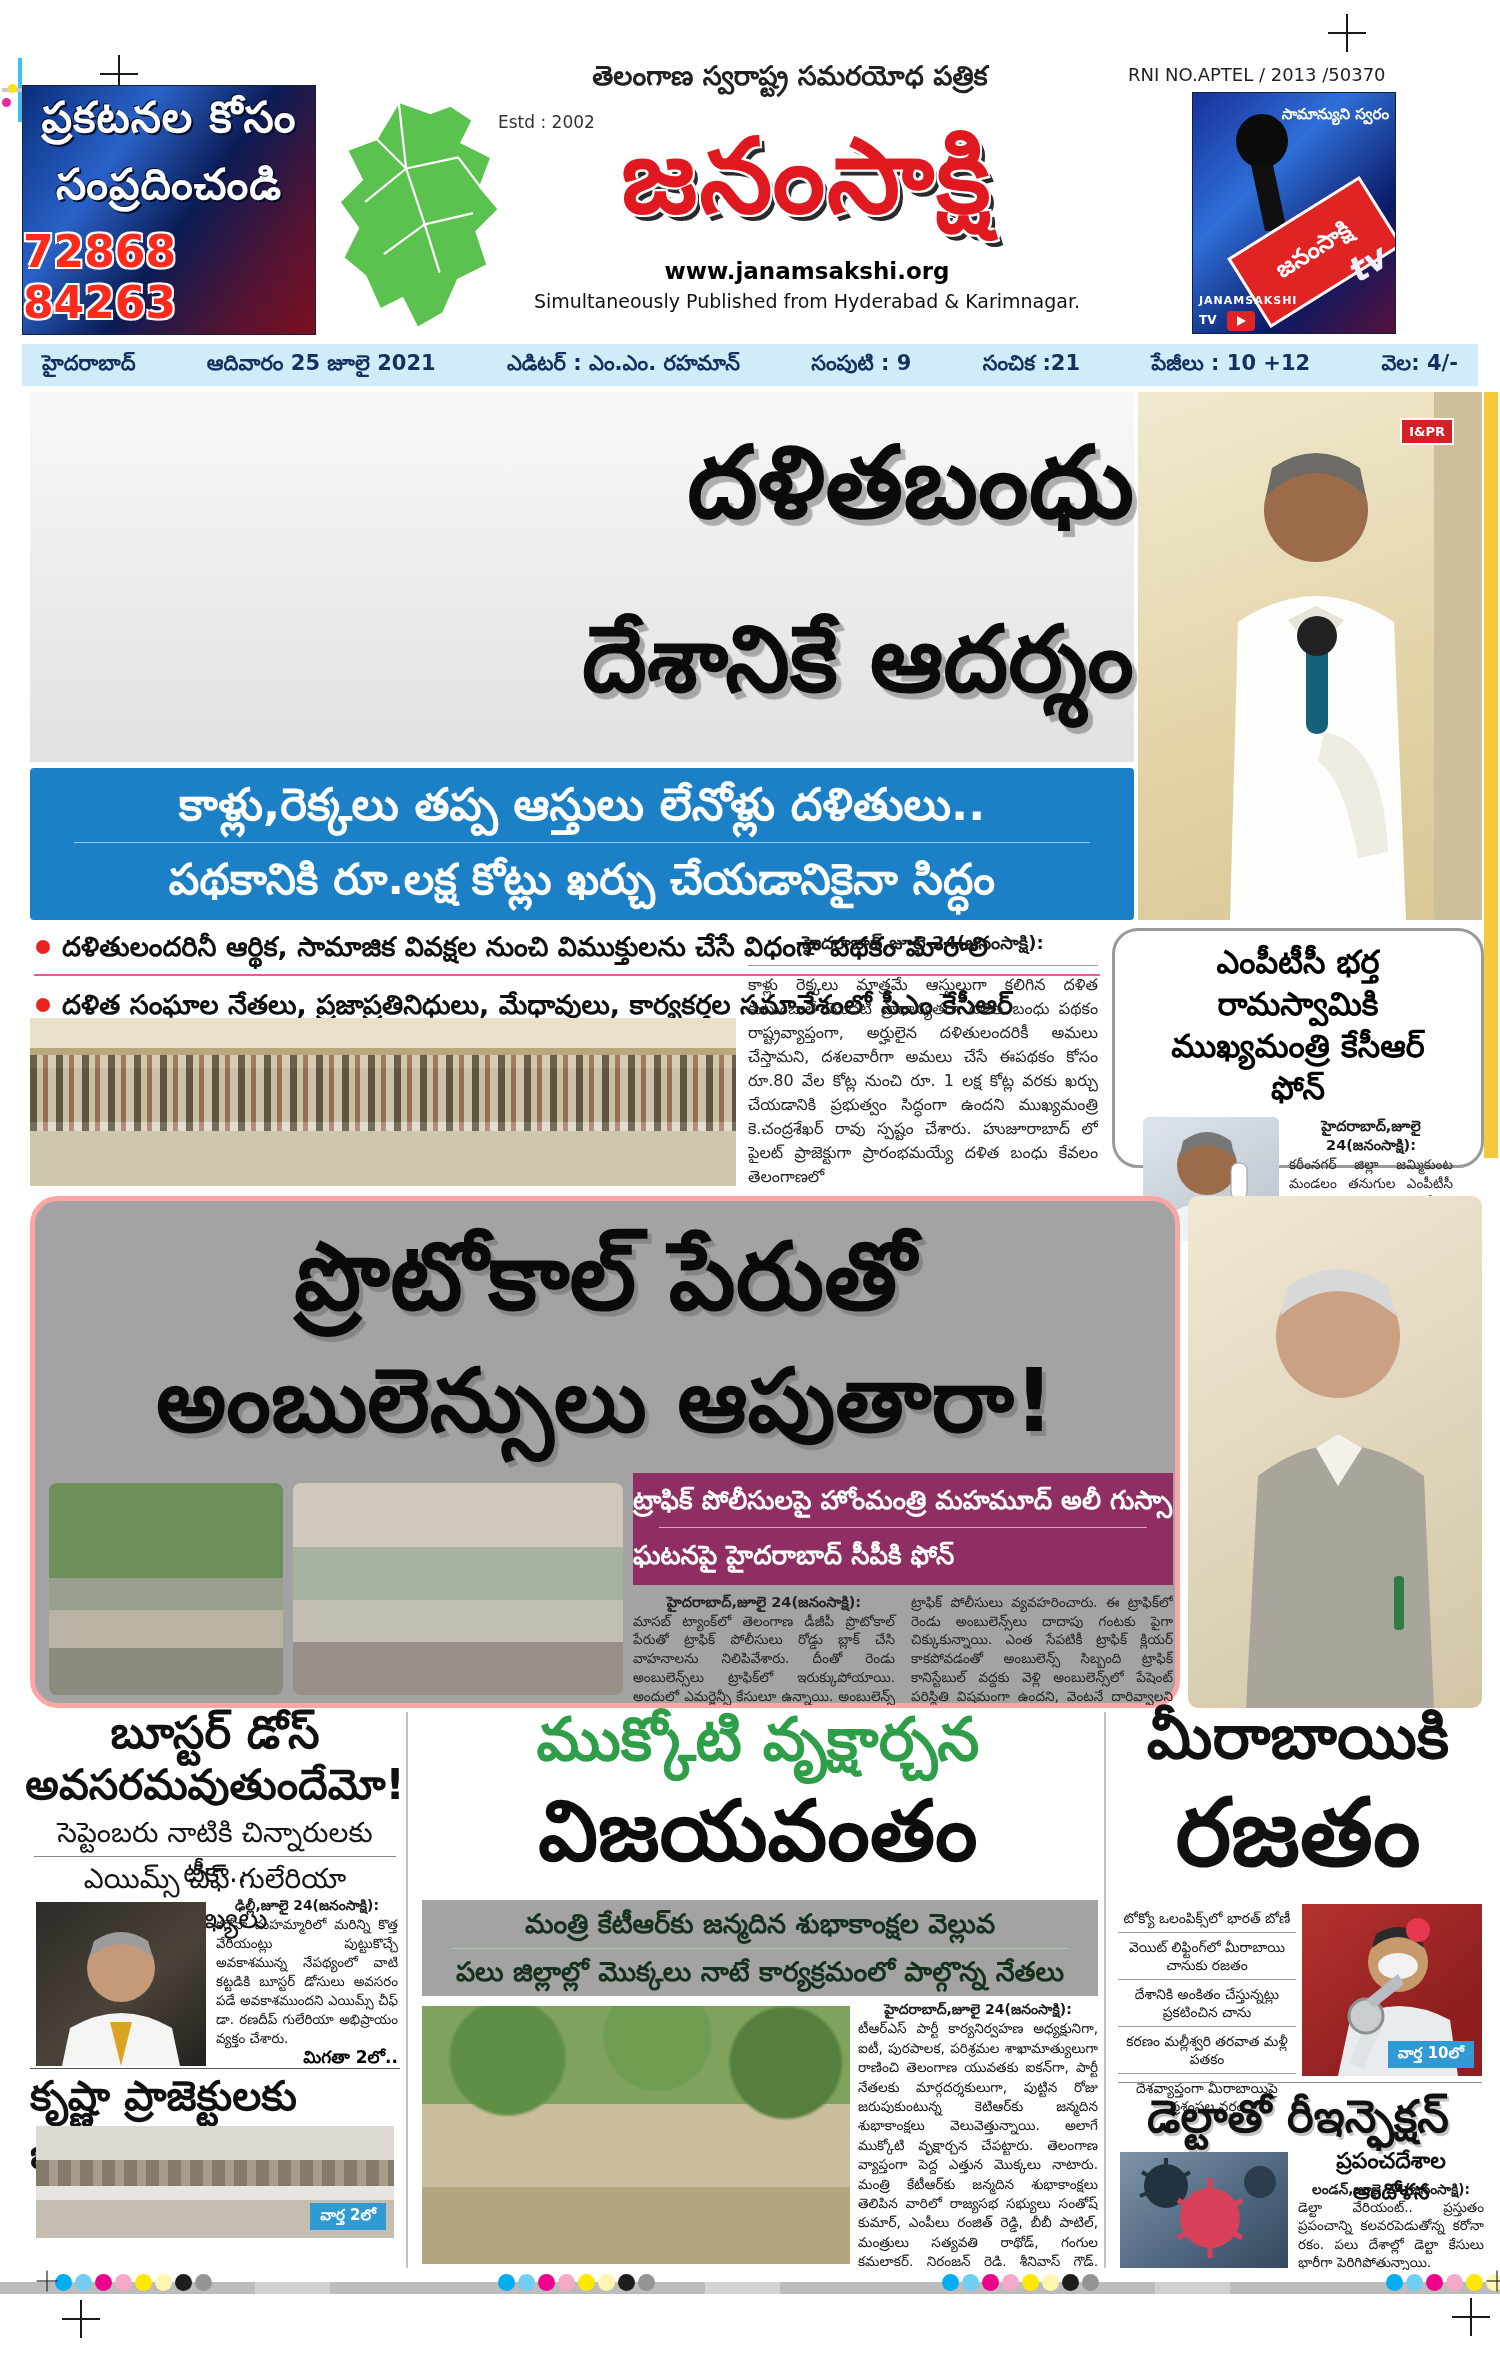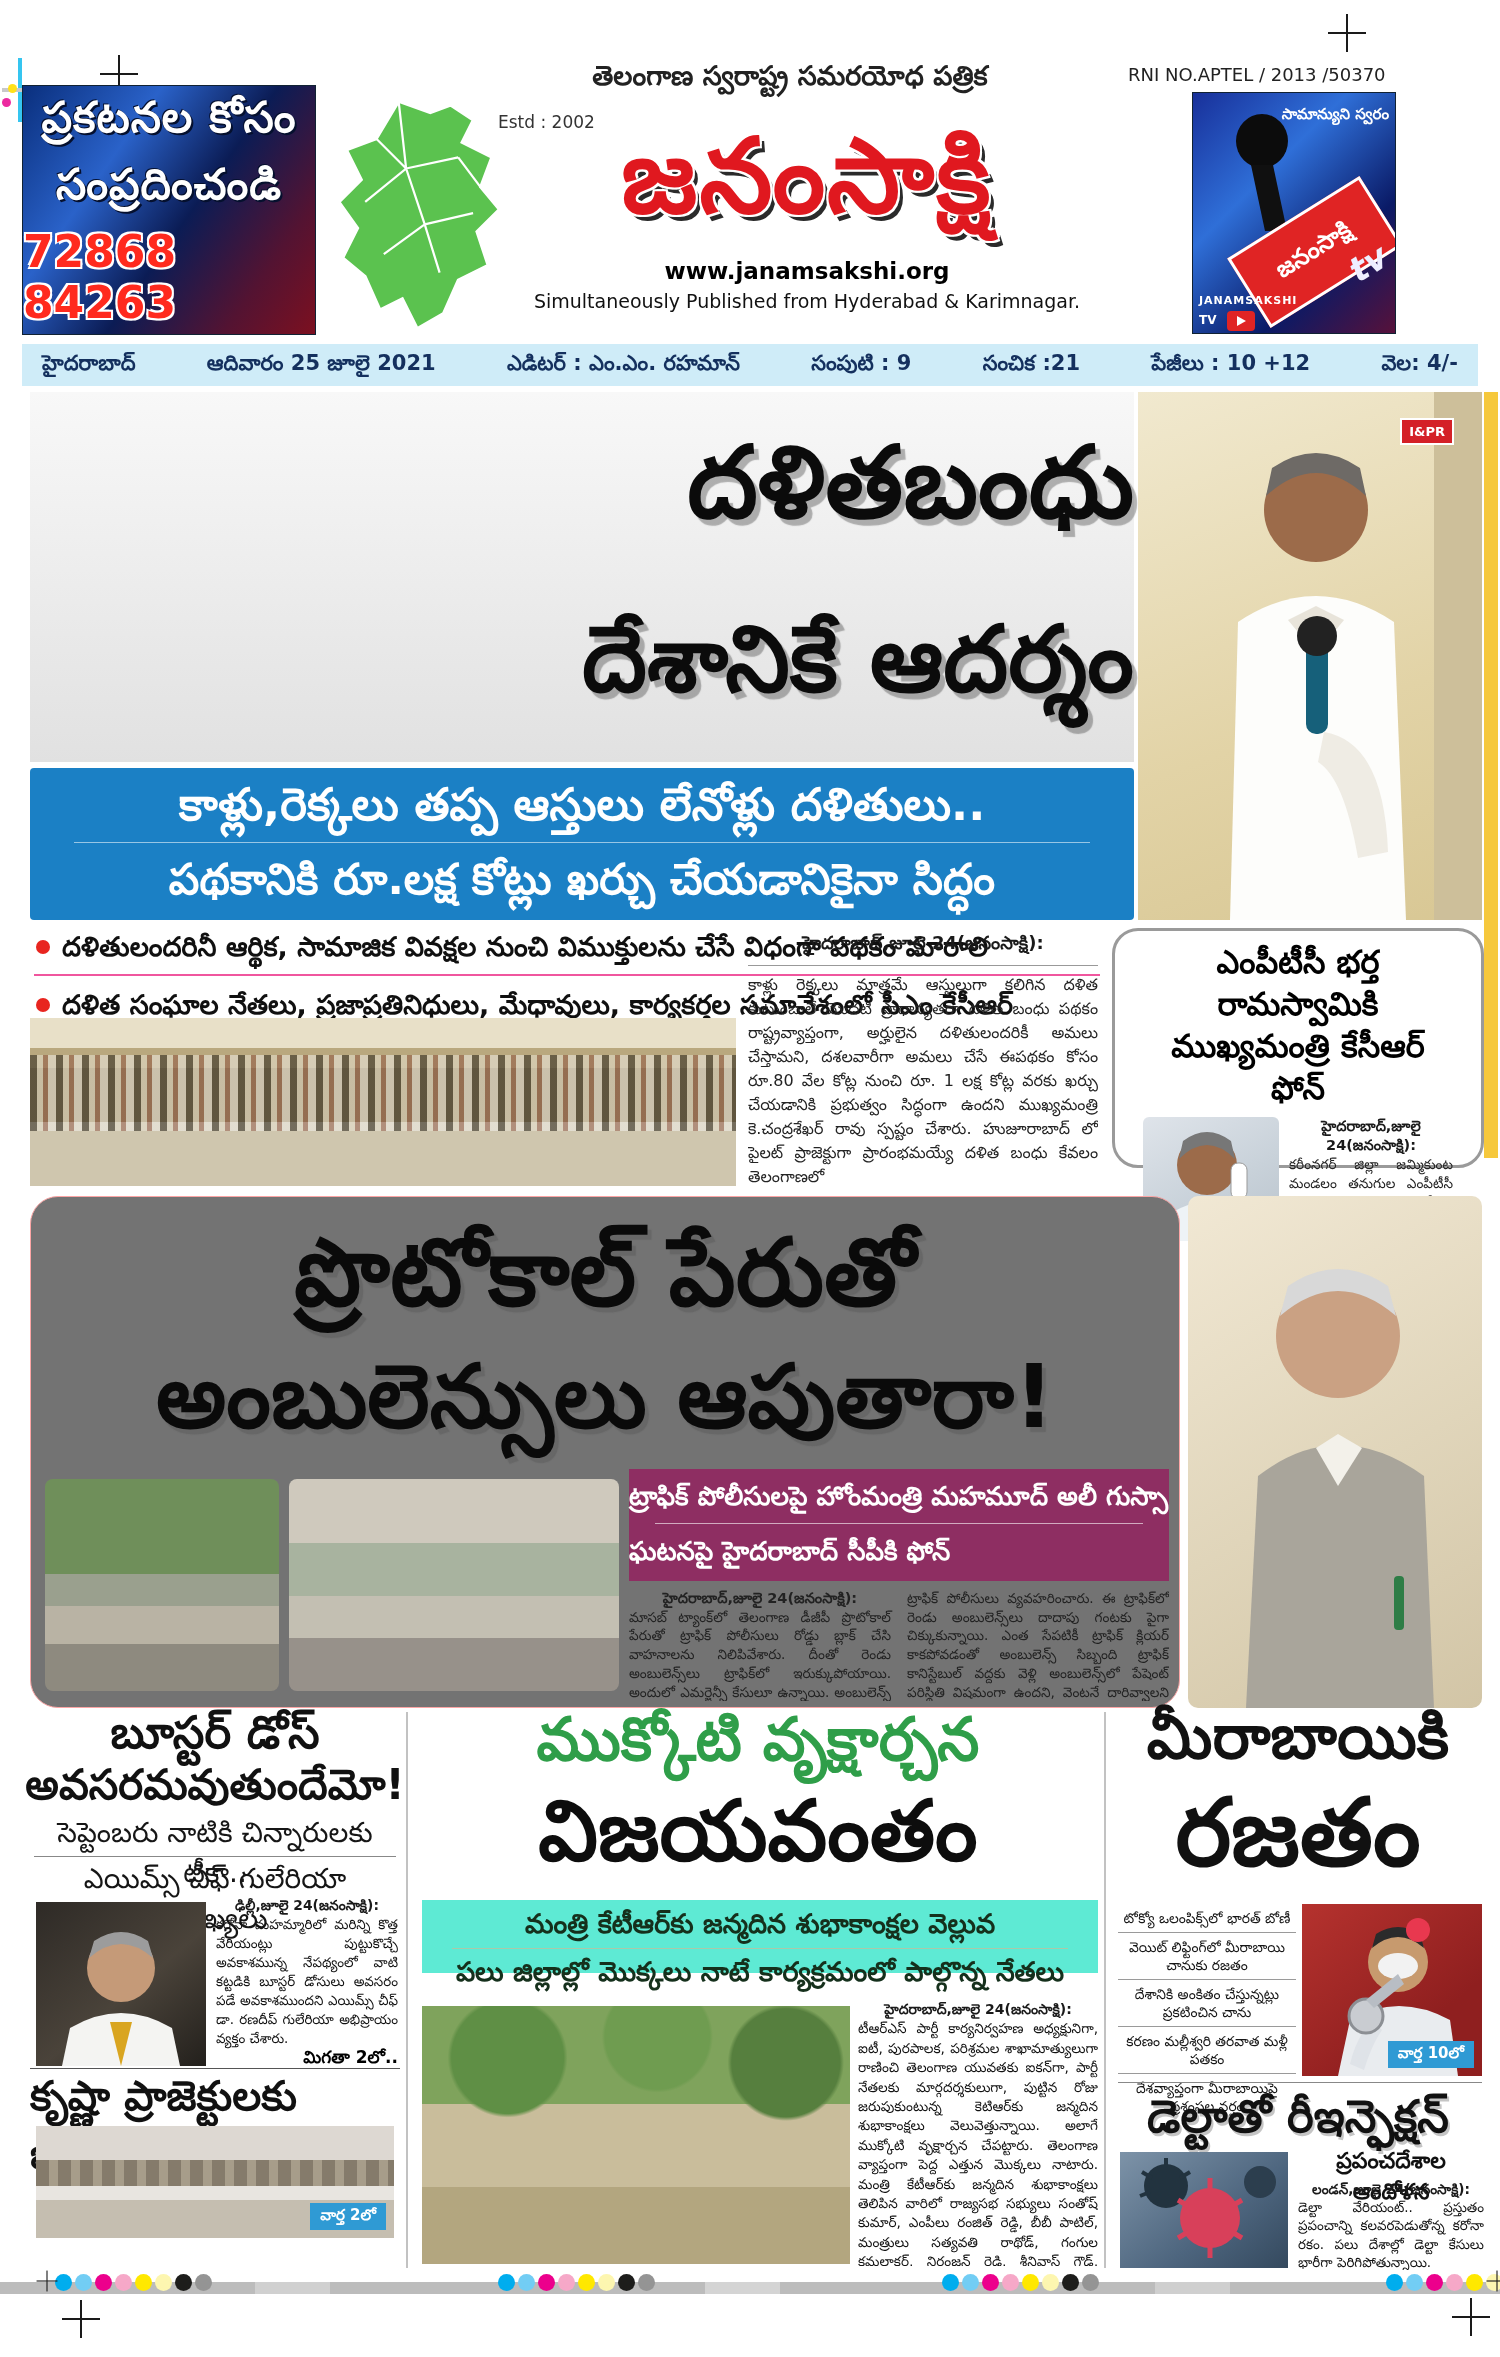--- a/index.html
+++ b/index.html
@@ -66,21 +66,21 @@
   .cont{font-size:17px;font-weight:bold;text-align:right;color:#000;}
   .phone-box{left:1112px;top:928px;width:372px;height:240px;border:3px solid #9a9a9a;border-radius:26px;background:#fff;
      padding:10px 28px;box-sizing:border-box;}
   .phone-h{font-size:32px;font-weight:bold;text-align:center;line-height:42px;color:#000;}
   .phone-row{display:flex;gap:10px;margin-top:8px;}
   .kcr-phone-photo{flex:0 0 136px;width:136px;height:124px;border-radius:6px;overflow:hidden;
      background:linear-gradient(150deg,#dfe4ea,#c9d2da 55%,#b9c3cc);position:relative;}
   .phone-txt{font-size:13.6px;line-height:19px;text-align:justify;color:#222;}
   .phone-txt .dateline{font-size:14.5px;}
   
-  .amb-box{left:30px;top:1196px;width:1150px;height:512px;border:1px solid #fca5a5;border-radius:28px;background:#737373;box-sizing:border-box;}
+  .amb-box{left:30px;top:1196px;width:1150px;height:512px;border:5px solid #fca5a5;border-radius:28px;background:#a3a3a3;box-sizing:border-box;}
   .amb-h1{margin-top:12px;text-align:center;font-size:94px;line-height:128px;font-weight:bold;color:#0a0a0a;text-shadow:4px 5px 1px rgba(80,80,80,.35);}
   .amb-h2{text-align:center;font-size:88px;line-height:120px;font-weight:bold;color:#0a0a0a;text-shadow:4px 5px 1px rgba(80,80,80,.35);}
   .traffic1{position:absolute;left:14px;top:282px;width:234px;height:212px;border-radius:8px;overflow:hidden;
      background:linear-gradient(#6f8f5a 0 45%,#9aa08e 45% 60%,#b9b3a4 60% 78%,#8e8a7f 78% 100%);}
   .traffic2{position:absolute;left:258px;top:282px;width:330px;height:212px;border-radius:8px;overflow:hidden;
      background:linear-gradient(#cfc9bd 0 30%,#a8b39f 30% 55%,#c3bfb2 55% 75%,#97918a 75% 100%);}
   .amb-purple{position:absolute;left:598px;top:272px;width:540px;height:112px;background:#8e2e62;color:#fff;text-align:left;}
   .amb-purple .p1{font-size:26px;font-weight:bold;line-height:54px;}
   .amb-purple .pv{margin:0 26px;border-top:1px solid rgba(255,255,255,.6);}
   .amb-purple .p2{font-size:26px;font-weight:bold;line-height:54px;}
@@ -100,21 +100,21 @@
   .b-art{left:216px;top:1896px;width:182px;height:172px;overflow:hidden;font-size:13.4px;line-height:19px;text-align:justify;}
   .b-art .dateline{font-size:13.8px;}
   .krishna-h{left:30px;top:2072px;width:372px;font-size:41px;font-weight:bold;}
   .dam-photo{left:36px;top:2126px;width:358px;height:112px;overflow:hidden;
      background:linear-gradient(#ddd8d2 0 34%,#b4a896 34% 52%,#e8e5e0 52% 66%,#c5beb0 66% 100%);}
   .dam-wall{position:absolute;left:0;top:30%;width:100%;height:24%;
      background:repeating-linear-gradient(90deg,#857b6b 0 13px,#a79d8a 13px 22px);}
   .badge{position:absolute;right:8px;bottom:8px;background:#2f9ad4;color:#fff;font-size:15px;font-weight:bold;padding:3px 10px;}
   .p-kicker{left:418px;top:1704px;width:680px;text-align:center;font-size:60px;font-weight:bold;color:#2f9e49;}
   .p-head{left:418px;top:1782px;width:680px;text-align:center;font-size:84px;font-weight:bold;color:#0d0d0d;}
-  .p-green{left:422px;top:1900px;width:676px;height:73px;background:#5eead4;text-align:center;color:#15301c;}
+  .p-green{left:422px;top:1900px;width:676px;height:96px;background:#a3a3a3;text-align:center;color:#15301c;}
   .p-green .g1{font-size:27px;font-weight:bold;line-height:48px;}
   .p-green .gv{margin:0 30px;border-top:1px solid #a9c9a9;}
   .p-green .g2{font-size:27px;font-weight:bold;line-height:46px;}
   .tree-photo{left:422px;top:2006px;width:428px;height:258px;overflow:hidden;
      background:radial-gradient(circle at 20% 20%,#5f8f45 0 14%,transparent 15%),radial-gradient(circle at 55% 12%,#6f9c50 0 16%,transparent 17%),radial-gradient(circle at 85% 22%,#567f3e 0 13%,transparent 14%),linear-gradient(#7fa35c 0 38%,#c9bd9b 38% 70%,#b3a67f 70% 100%);}
   .p-art{left:858px;top:2000px;width:240px;height:266px;overflow:hidden;font-size:13.6px;line-height:19.4px;text-align:justify;}
   .p-art .dateline{font-size:14px;}
   .m-h1{left:1112px;top:1700px;width:372px;text-align:center;font-size:62px;font-weight:bold;}
   .m-h2{left:1112px;top:1778px;width:372px;text-align:center;font-size:94px;font-weight:bold;}
   .m-points{left:1118px;top:1904px;width:178px;}

